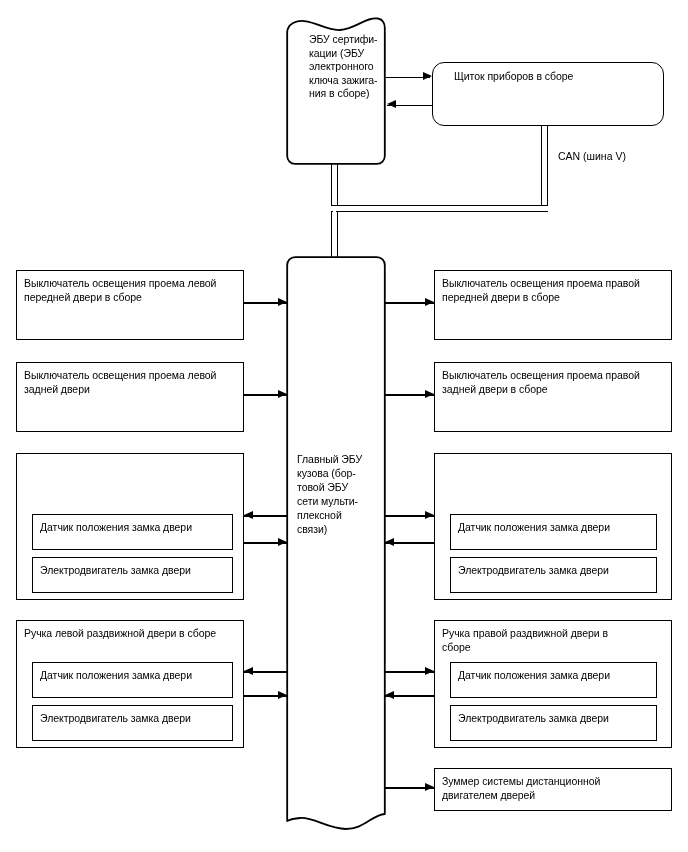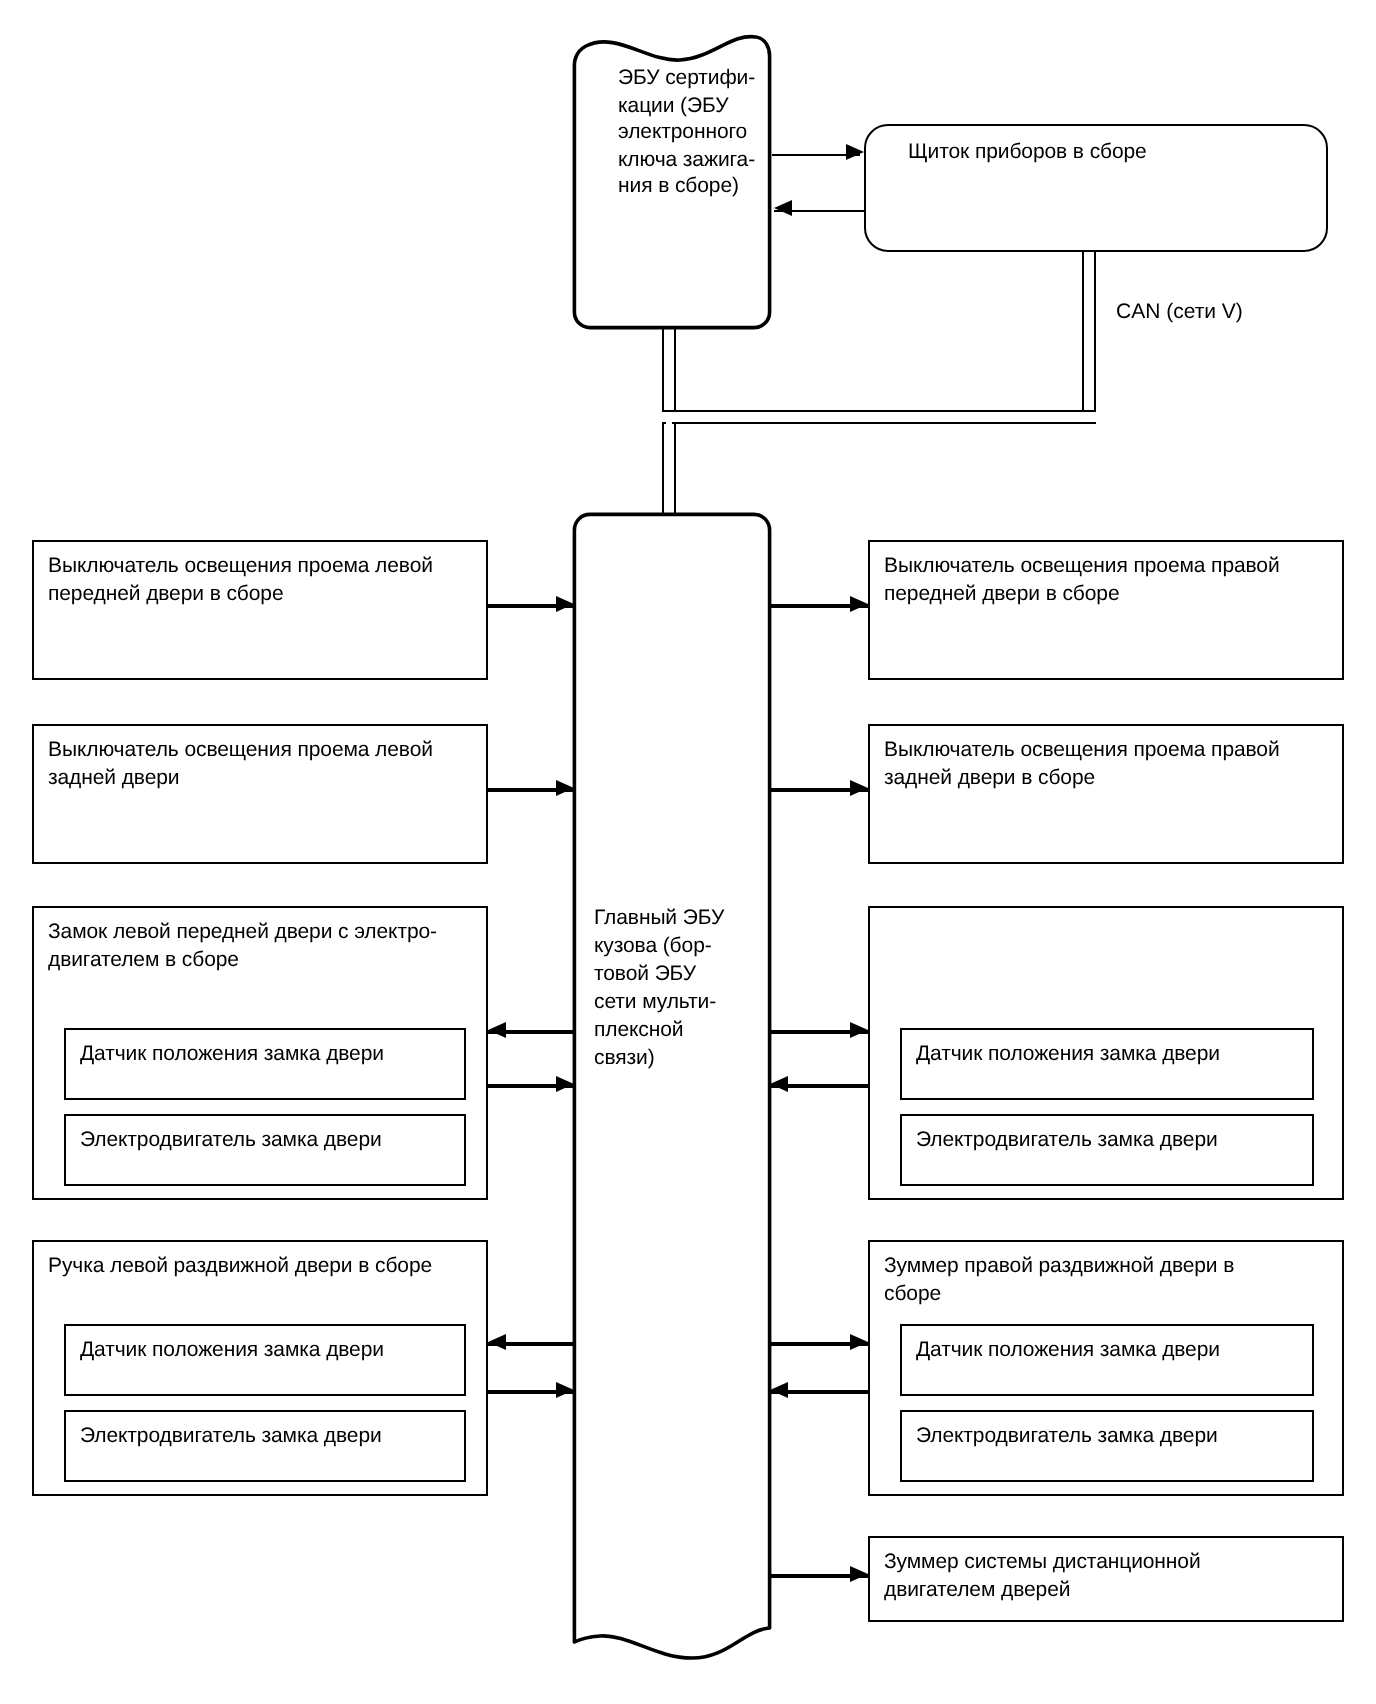--- a/index.html
+++ b/index.html
@@ -54,21 +54,21 @@
 
   <div class="bus-v" style="left:331px;top:214px;height:48px;"></div>
 
   <div class="bus-v" style="left:541px;top:126px;height:86px;"></div>
 
   <div class="bus-h" style="left:331px;top:205px;width:217px;"></div>
 
   <div class="bus-cap" style="left:333px;top:206.6px;width:3px;height:5px;"></div>
   <div class="bus-cap" style="left:543px;top:206.6px;width:3px;height:2px;"></div>
 
-  <div class="can-label" style="left:558px;top:150px;">CAN (сети V)</div>
+  <div class="can-label" style="left:558px;top:150px;">CAN (шина V)</div>
 
   <div class="svgbox" style="left:286px;top:10px;width:100px;height:155px;">
     <svg width="100" height="155" viewBox="0 0 100 155">
       <path d="M1.2,22 C1.2,22 1.2,16 7,13 C22,5.5 38,21 54,20 C70,19 80,6.5 92,8.5
                C97,9.3 98.8,14 98.8,18 L98.8,146 C98.8,150.4 95.4,153.8 91,153.8
                L9,153.8 C4.6,153.8 1.2,150.4 1.2,146 Z" fill="#ffffff" stroke="#000000" stroke-width="1.8" stroke-linejoin="round"></path>
     </svg>
   </div>
   <div class="lbl" style="left:309px;top:33px;width:88px;">ЭБУ сертифи-
 кации (ЭБУ
@@ -105,22 +105,20 @@
   <div class="ln hline" style="left:244px;top:302.3px;width:43px;"></div>
   <div class="arrow right" style="left:278px;top:298px;"></div>
 
   <div class="box" style="left:16px;top:362px;width:228px;height:70px;"></div>
   <div class="lbl" style="left:24px;top:369px;width:216px;">Выключатель освещения проема левой
 задней двери</div>
   <div class="ln hline" style="left:244px;top:394.3px;width:43px;"></div>
   <div class="arrow right" style="left:278px;top:390px;"></div>
 
   <div class="box" style="left:16px;top:453px;width:228px;height:147px;"></div>
-  <div class="lbl" style="left:24px;top:460px;width:218px;">Замок левой передней двери с электро-
-двигателем в сборе</div>
   <div class="box inner" style="left:32px;top:514px;width:201px;height:36px;"></div>
   <div class="lbl" style="left:40px;top:521px;width:190px;">Датчик положения замка двери</div>
   <div class="box inner" style="left:32px;top:557px;width:201px;height:36px;"></div>
   <div class="lbl" style="left:40px;top:564px;width:190px;">Электродвигатель замка двери</div>
   <div class="ln hline" style="left:244px;top:515.3px;width:43px;"></div>
   <div class="arrow left" style="left:244px;top:511px;"></div>
   <div class="ln hline" style="left:244px;top:542.3px;width:43px;"></div>
   <div class="arrow right" style="left:278px;top:538px;"></div>
 
   <div class="box" style="left:16px;top:620px;width:228px;height:128px;"></div>
@@ -150,21 +148,21 @@
   <div class="box inner" style="left:450px;top:514px;width:207px;height:36px;"></div>
   <div class="lbl" style="left:458px;top:521px;width:196px;">Датчик положения замка двери</div>
   <div class="box inner" style="left:450px;top:557px;width:207px;height:36px;"></div>
   <div class="lbl" style="left:458px;top:564px;width:196px;">Электродвигатель замка двери</div>
   <div class="ln hline" style="left:385px;top:515.3px;width:49px;"></div>
   <div class="arrow right" style="left:425px;top:511px;"></div>
   <div class="ln hline" style="left:385px;top:542.3px;width:49px;"></div>
   <div class="arrow left" style="left:385px;top:538px;"></div>
 
   <div class="box" style="left:434px;top:620px;width:238px;height:128px;"></div>
-  <div class="lbl" style="left:442px;top:627px;width:210px;">Зуммер правой раздвижной двери в
+  <div class="lbl" style="left:442px;top:627px;width:210px;">Ручка правой раздвижной двери в
 сборе</div>
   <div class="box inner" style="left:450px;top:662px;width:207px;height:36px;"></div>
   <div class="lbl" style="left:458px;top:669px;width:196px;">Датчик положения замка двери</div>
   <div class="box inner" style="left:450px;top:705px;width:207px;height:36px;"></div>
   <div class="lbl" style="left:458px;top:712px;width:196px;">Электродвигатель замка двери</div>
   <div class="ln hline" style="left:385px;top:671.3px;width:49px;"></div>
   <div class="arrow right" style="left:425px;top:667px;"></div>
   <div class="ln hline" style="left:385px;top:695.3px;width:49px;"></div>
   <div class="arrow left" style="left:385px;top:691px;"></div>
 

